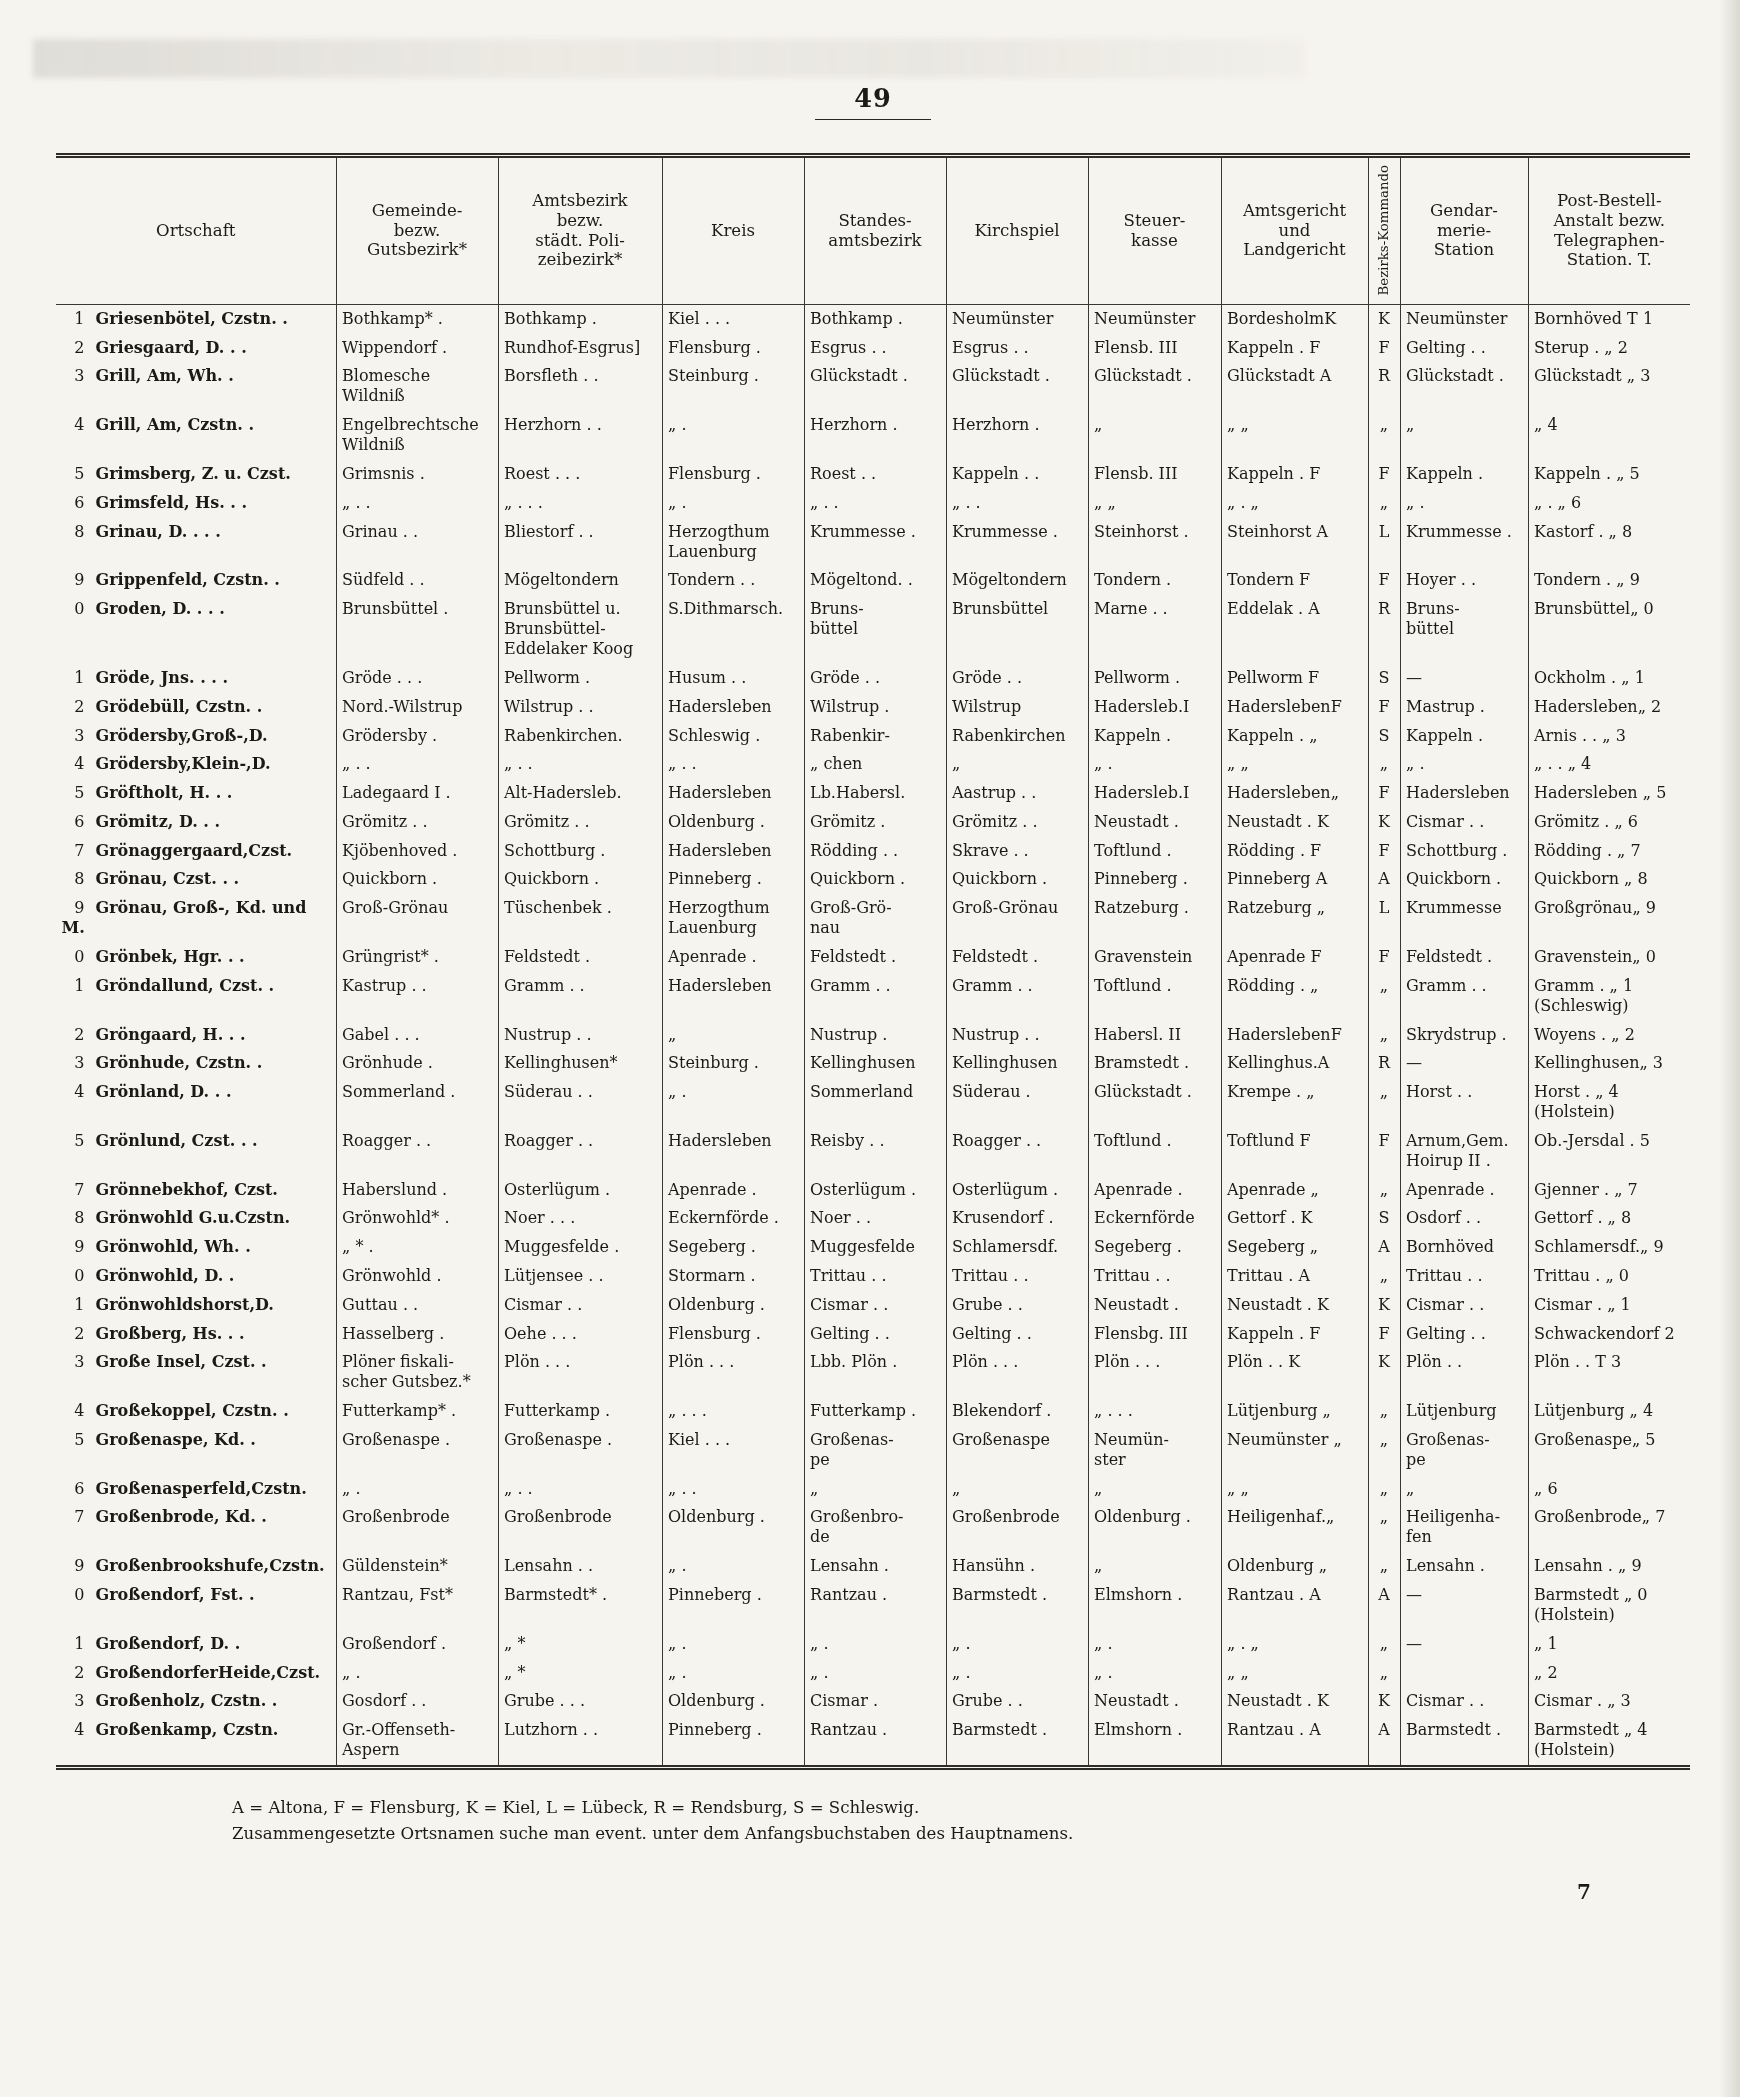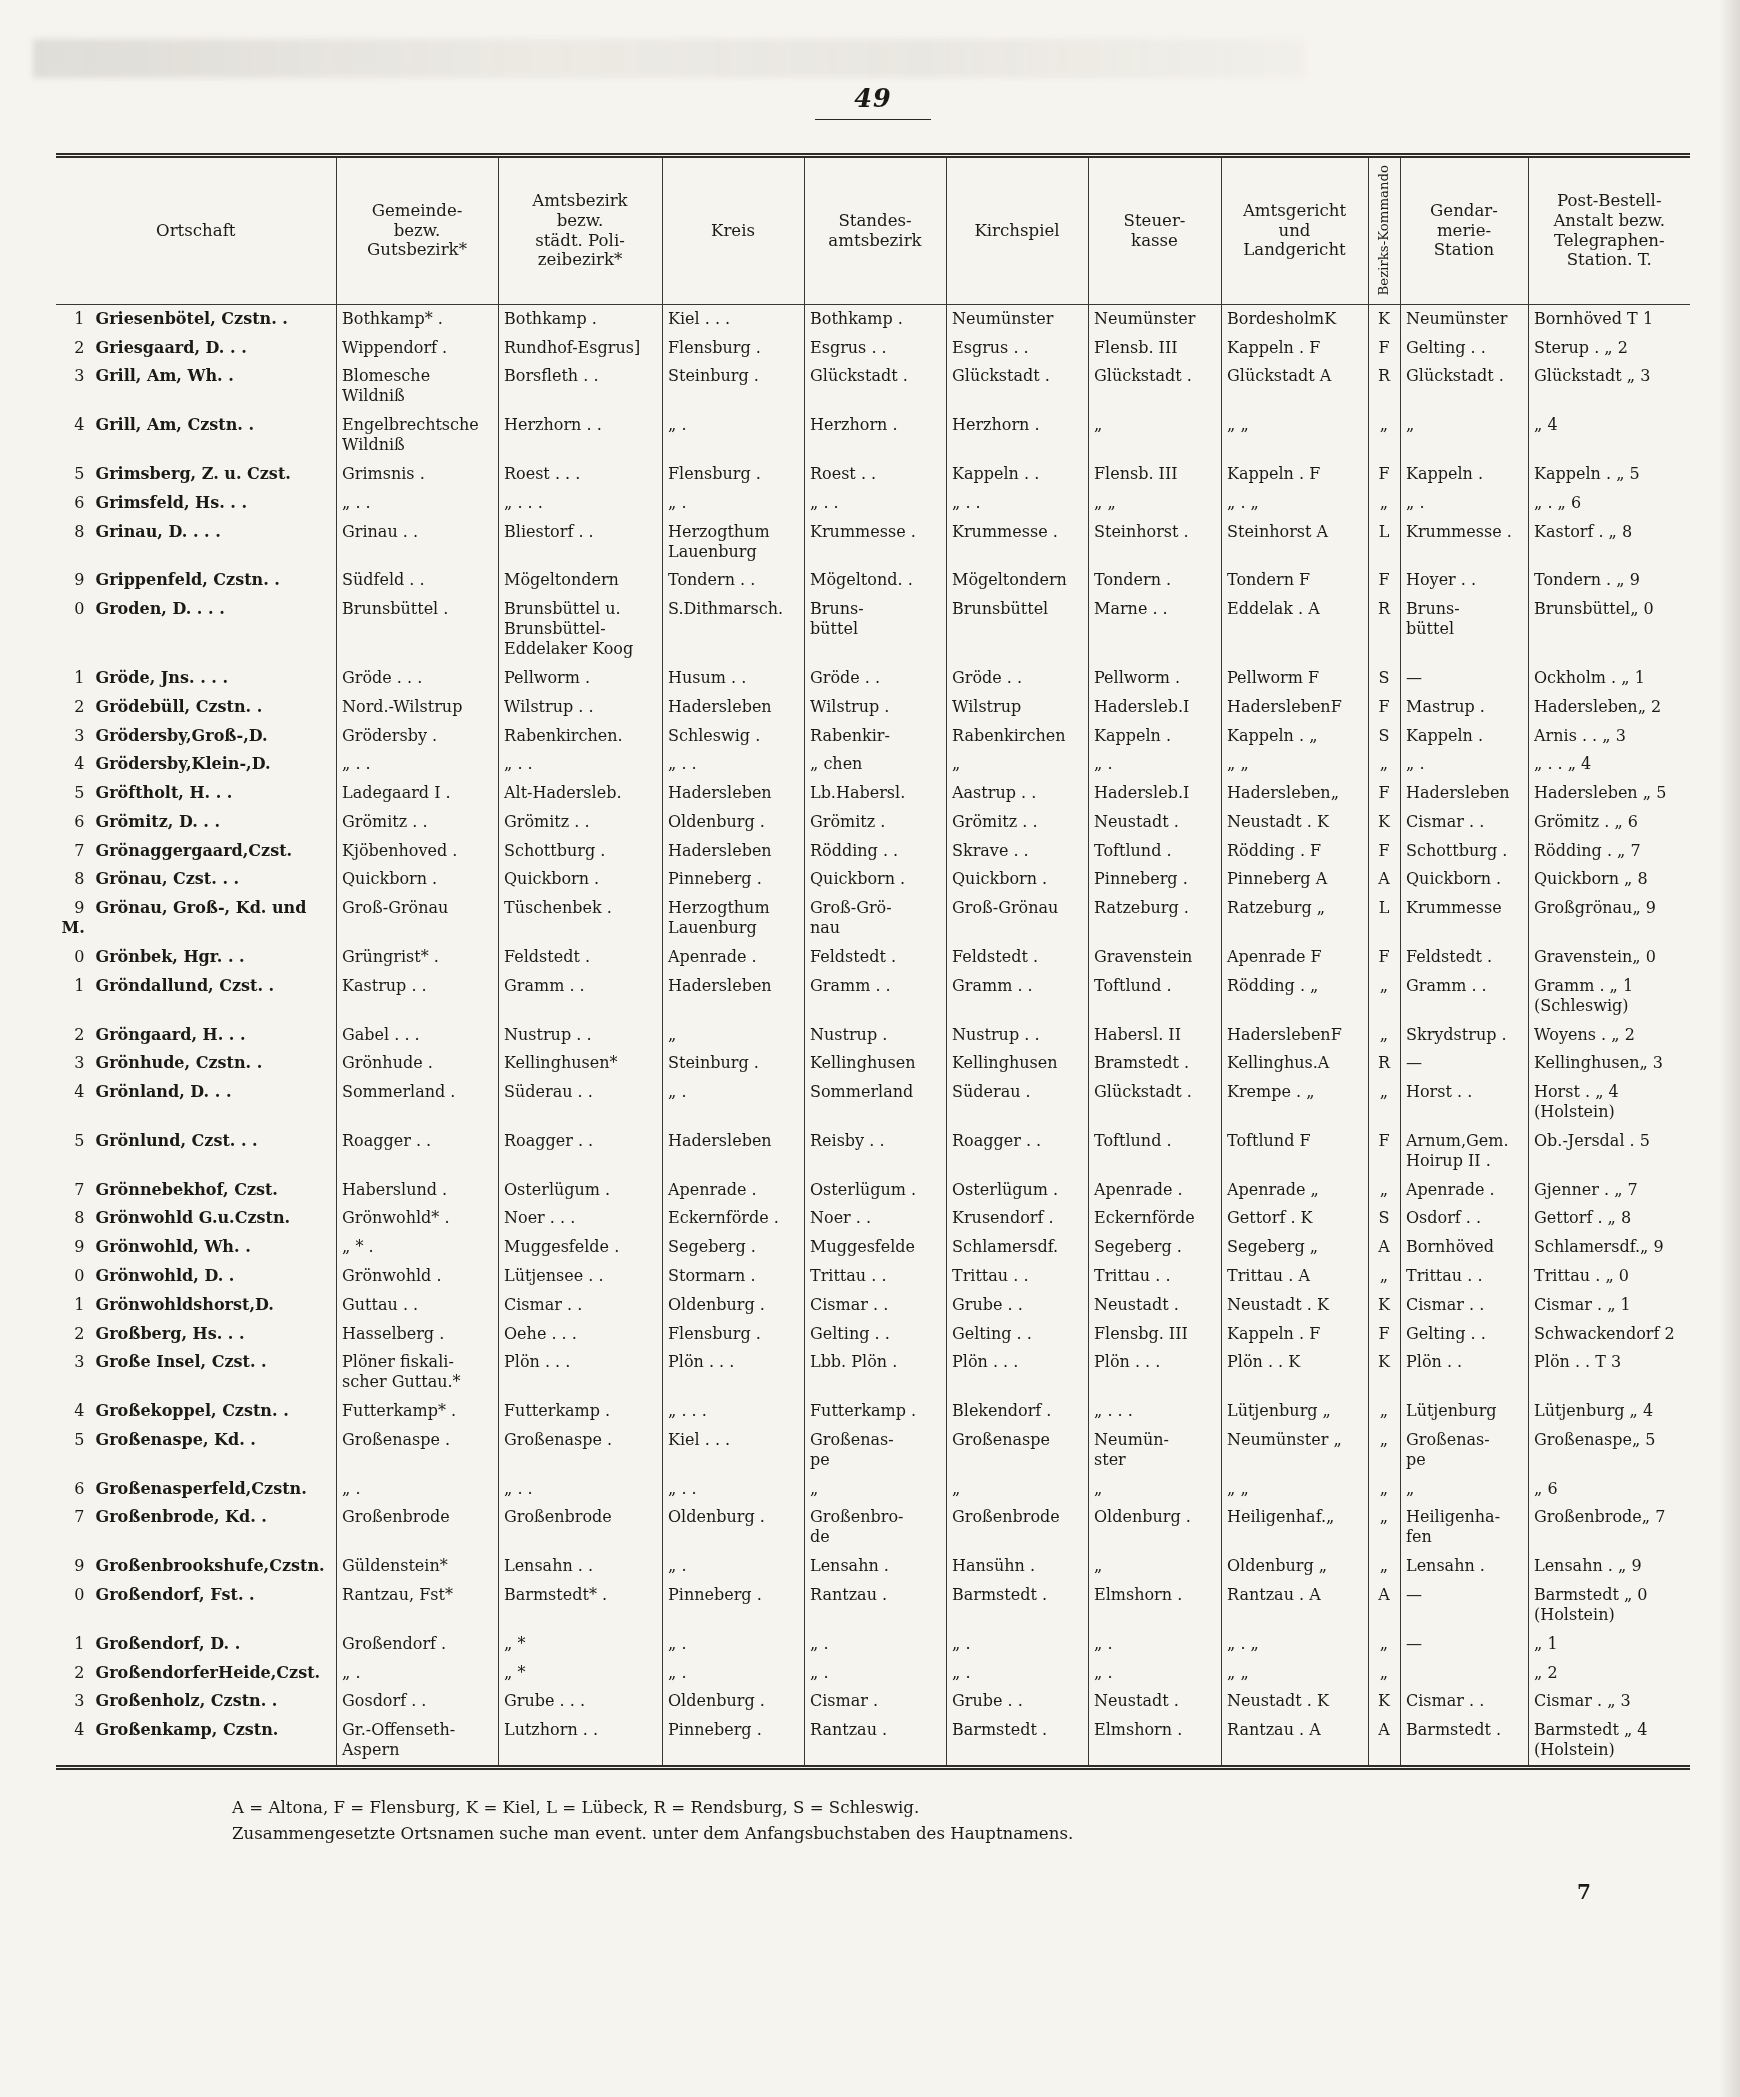--- a/index.html
+++ b/index.html
@@ -35,21 +35,20 @@
   .page-number-top {
     text-align: center;
     font-size: 25.5px;
     font-weight: bold;
     letter-spacing: 1.1px;
   }
   .page-number-top span {
     display: inline-block;
     padding: 0 39px 5.5px 39px;
     border-bottom: 1.7px solid #2a2824;
-    font-style: italic;
   }
   table.gztable {
     table-layout: fixed;
     border-collapse: collapse;
     width: 1633px;
     margin: 33px auto 0 auto;
     border-top: 5px double #2f2c27;
     border-bottom: 5px double #2f2c27;
   }
   .gztable th, .gztable td {
@@ -556,21 +555,21 @@
           <td data-name="table-cell">Gelting . .</td>
           <td data-name="table-cell">Flensbg. III</td>
           <td data-name="table-cell">Kappeln . F</td>
           <td data-name="table-cell">F</td>
           <td data-name="table-cell">Gelting . .</td>
           <td data-name="table-cell">Schwackendorf 2</td>
         </tr>
         <tr data-name="table-row">
           <td data-name="cell-ortschaft"><span class="rownum" data-name="row-number">3</span><span class="ortname" data-name="ortschaft-name">Große Insel, Czst. .</span></td>
           <td data-name="table-cell">Plöner fiskali-
-scher Guttau.*</td>
+scher Gutsbez.*</td>
           <td data-name="table-cell">Plön . . .</td>
           <td data-name="table-cell">Plön . . .</td>
           <td data-name="table-cell">Lbb. Plön .</td>
           <td data-name="table-cell">Plön . . .</td>
           <td data-name="table-cell">Plön . . .</td>
           <td data-name="table-cell">Plön . . K</td>
           <td data-name="table-cell">K</td>
           <td data-name="table-cell">Plön . .</td>
           <td data-name="table-cell">Plön . . T 3</td>
         </tr>

